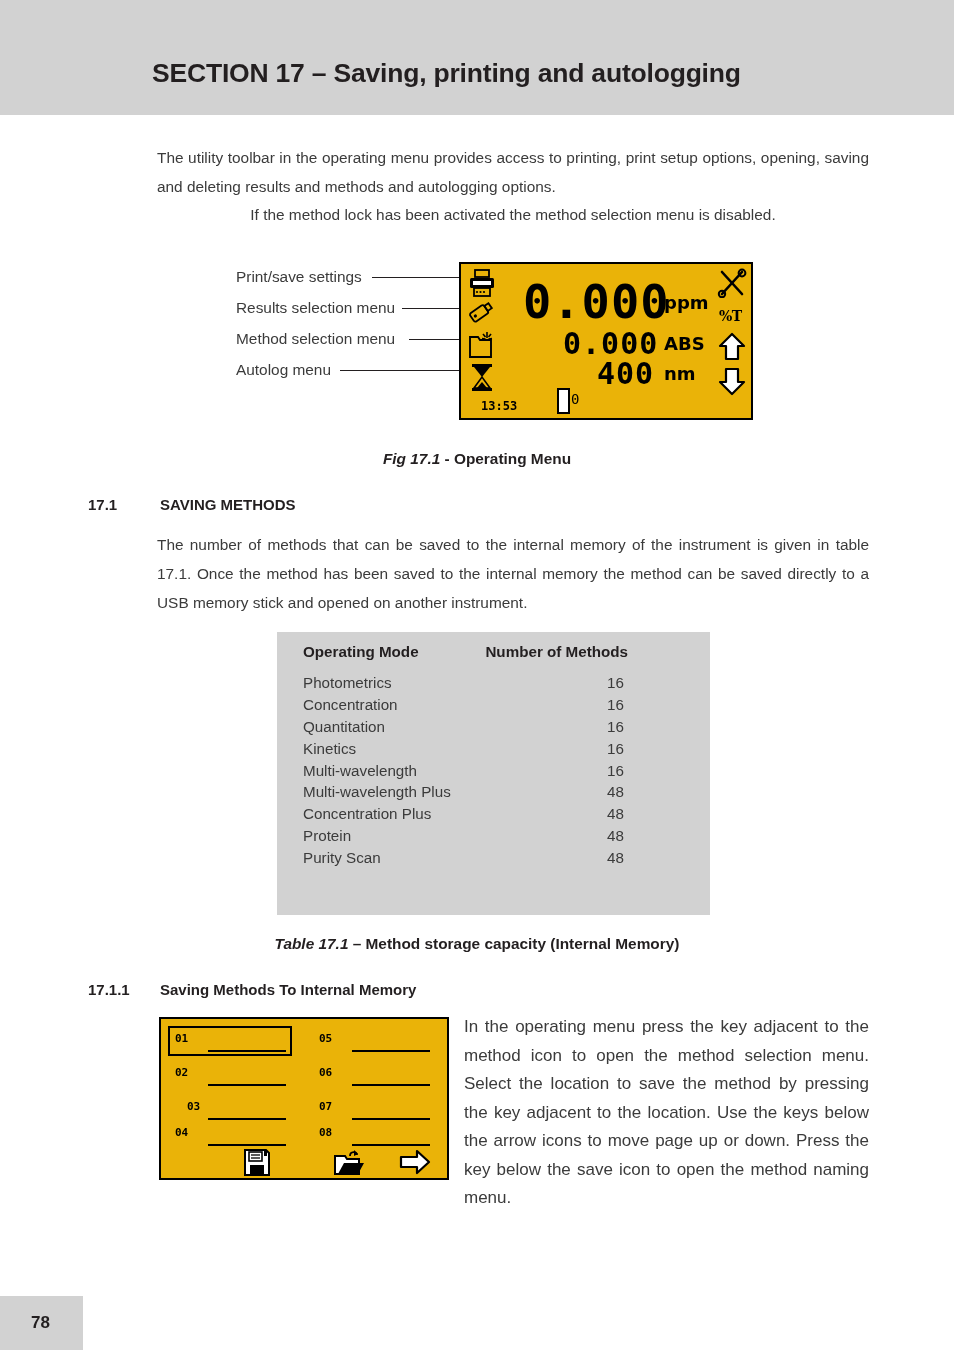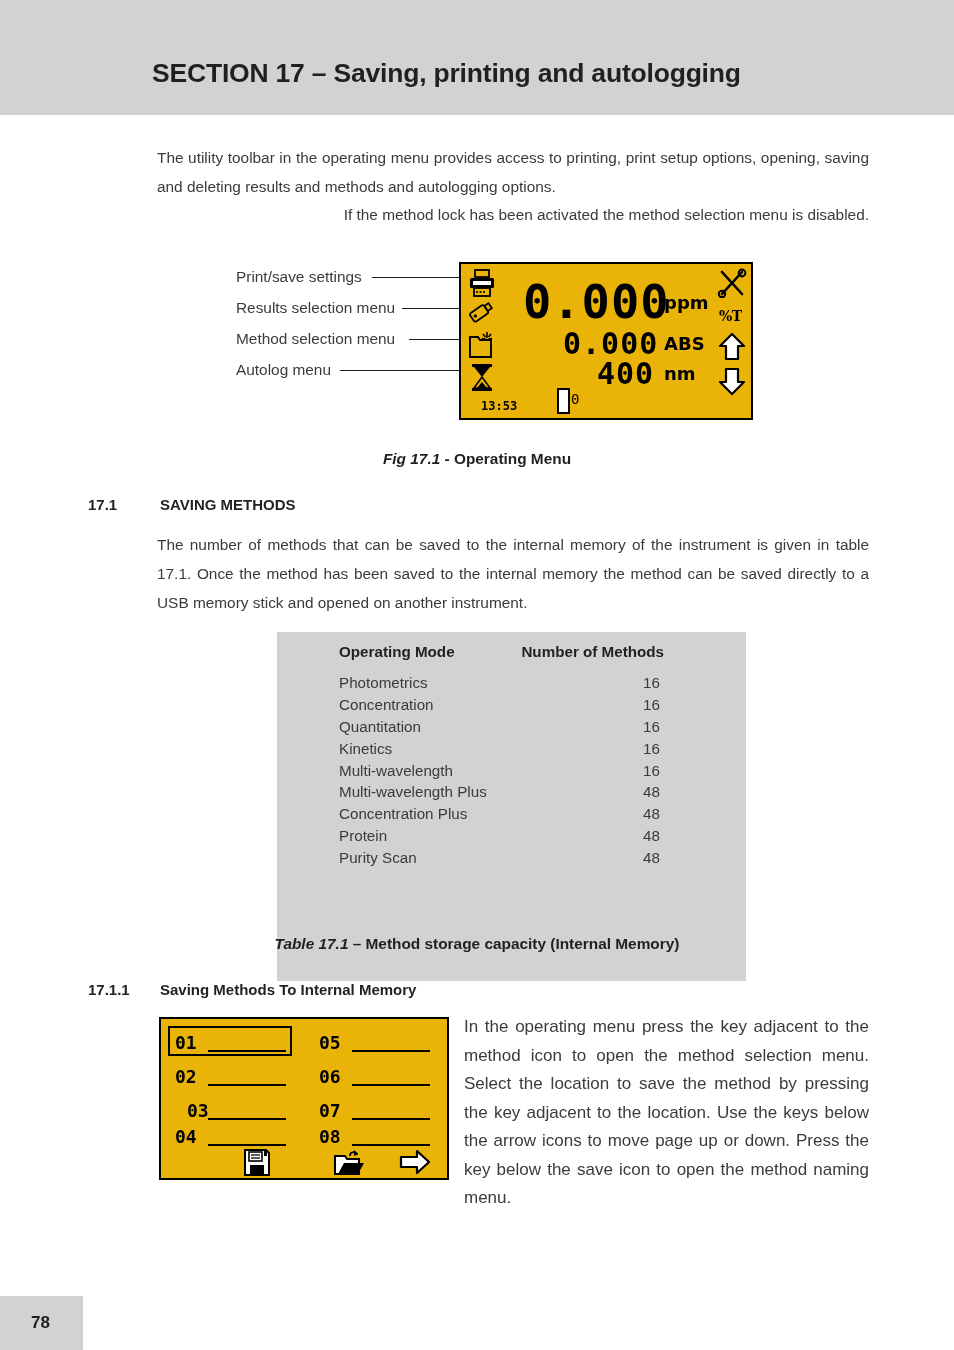--- a/index.html
+++ b/index.html
@@ -36,21 +36,21 @@
   }
 
   
   .para {
     position: absolute;
     font-size: 15.4px;
     line-height: 29px;
     color: #3b3b3b;
     text-align: justify;
   }
-  .para-nojust { text-align: right; }
+  .para-nojust { text-align: center; }
 
   .intro-1 { left: 157px; top: 143px; width: 712px; }
   .intro-2 { left: 157px; top: 200px; width: 712px; }
   .callout {
     position: absolute;
     font-size: 15.4px;
     color: #3b3b3b;
     white-space: nowrap;
   }
   .leader {
@@ -177,23 +177,22 @@
     color: #231f20;
     white-space: nowrap;
   }
 
   
   .table-wrap {
     position: absolute;
     left: 277px;
     top: 632px;
     width: 433px;
-    height: 349px;
+    height: 283px;
     background: #d2d2d2;
-    padding-left: 36px;
   }
   table.methods {
     width: 100%;
     border-collapse: collapse;
     margin-top: 6px;
   }
   table.methods th {
     font-size: 15.2px;
     font-weight: bold;
     color: #231f20;
@@ -213,21 +212,21 @@
   #lcd-methods {
     left: 159px;
     top: 1017px;
     width: 290px;
     height: 163px;
   }
   .slot {
     position: absolute;
     font-family: "DejaVu Sans Mono", monospace;
     font-weight: bold;
-    font-size: 18px;
+    font-size: 11px;
     color: #000;
   }
   .slot-line {
     position: absolute;
     height: 2px;
     background: #000;
     width: 78px;
   }
   .slot-sel {
     position: absolute;

